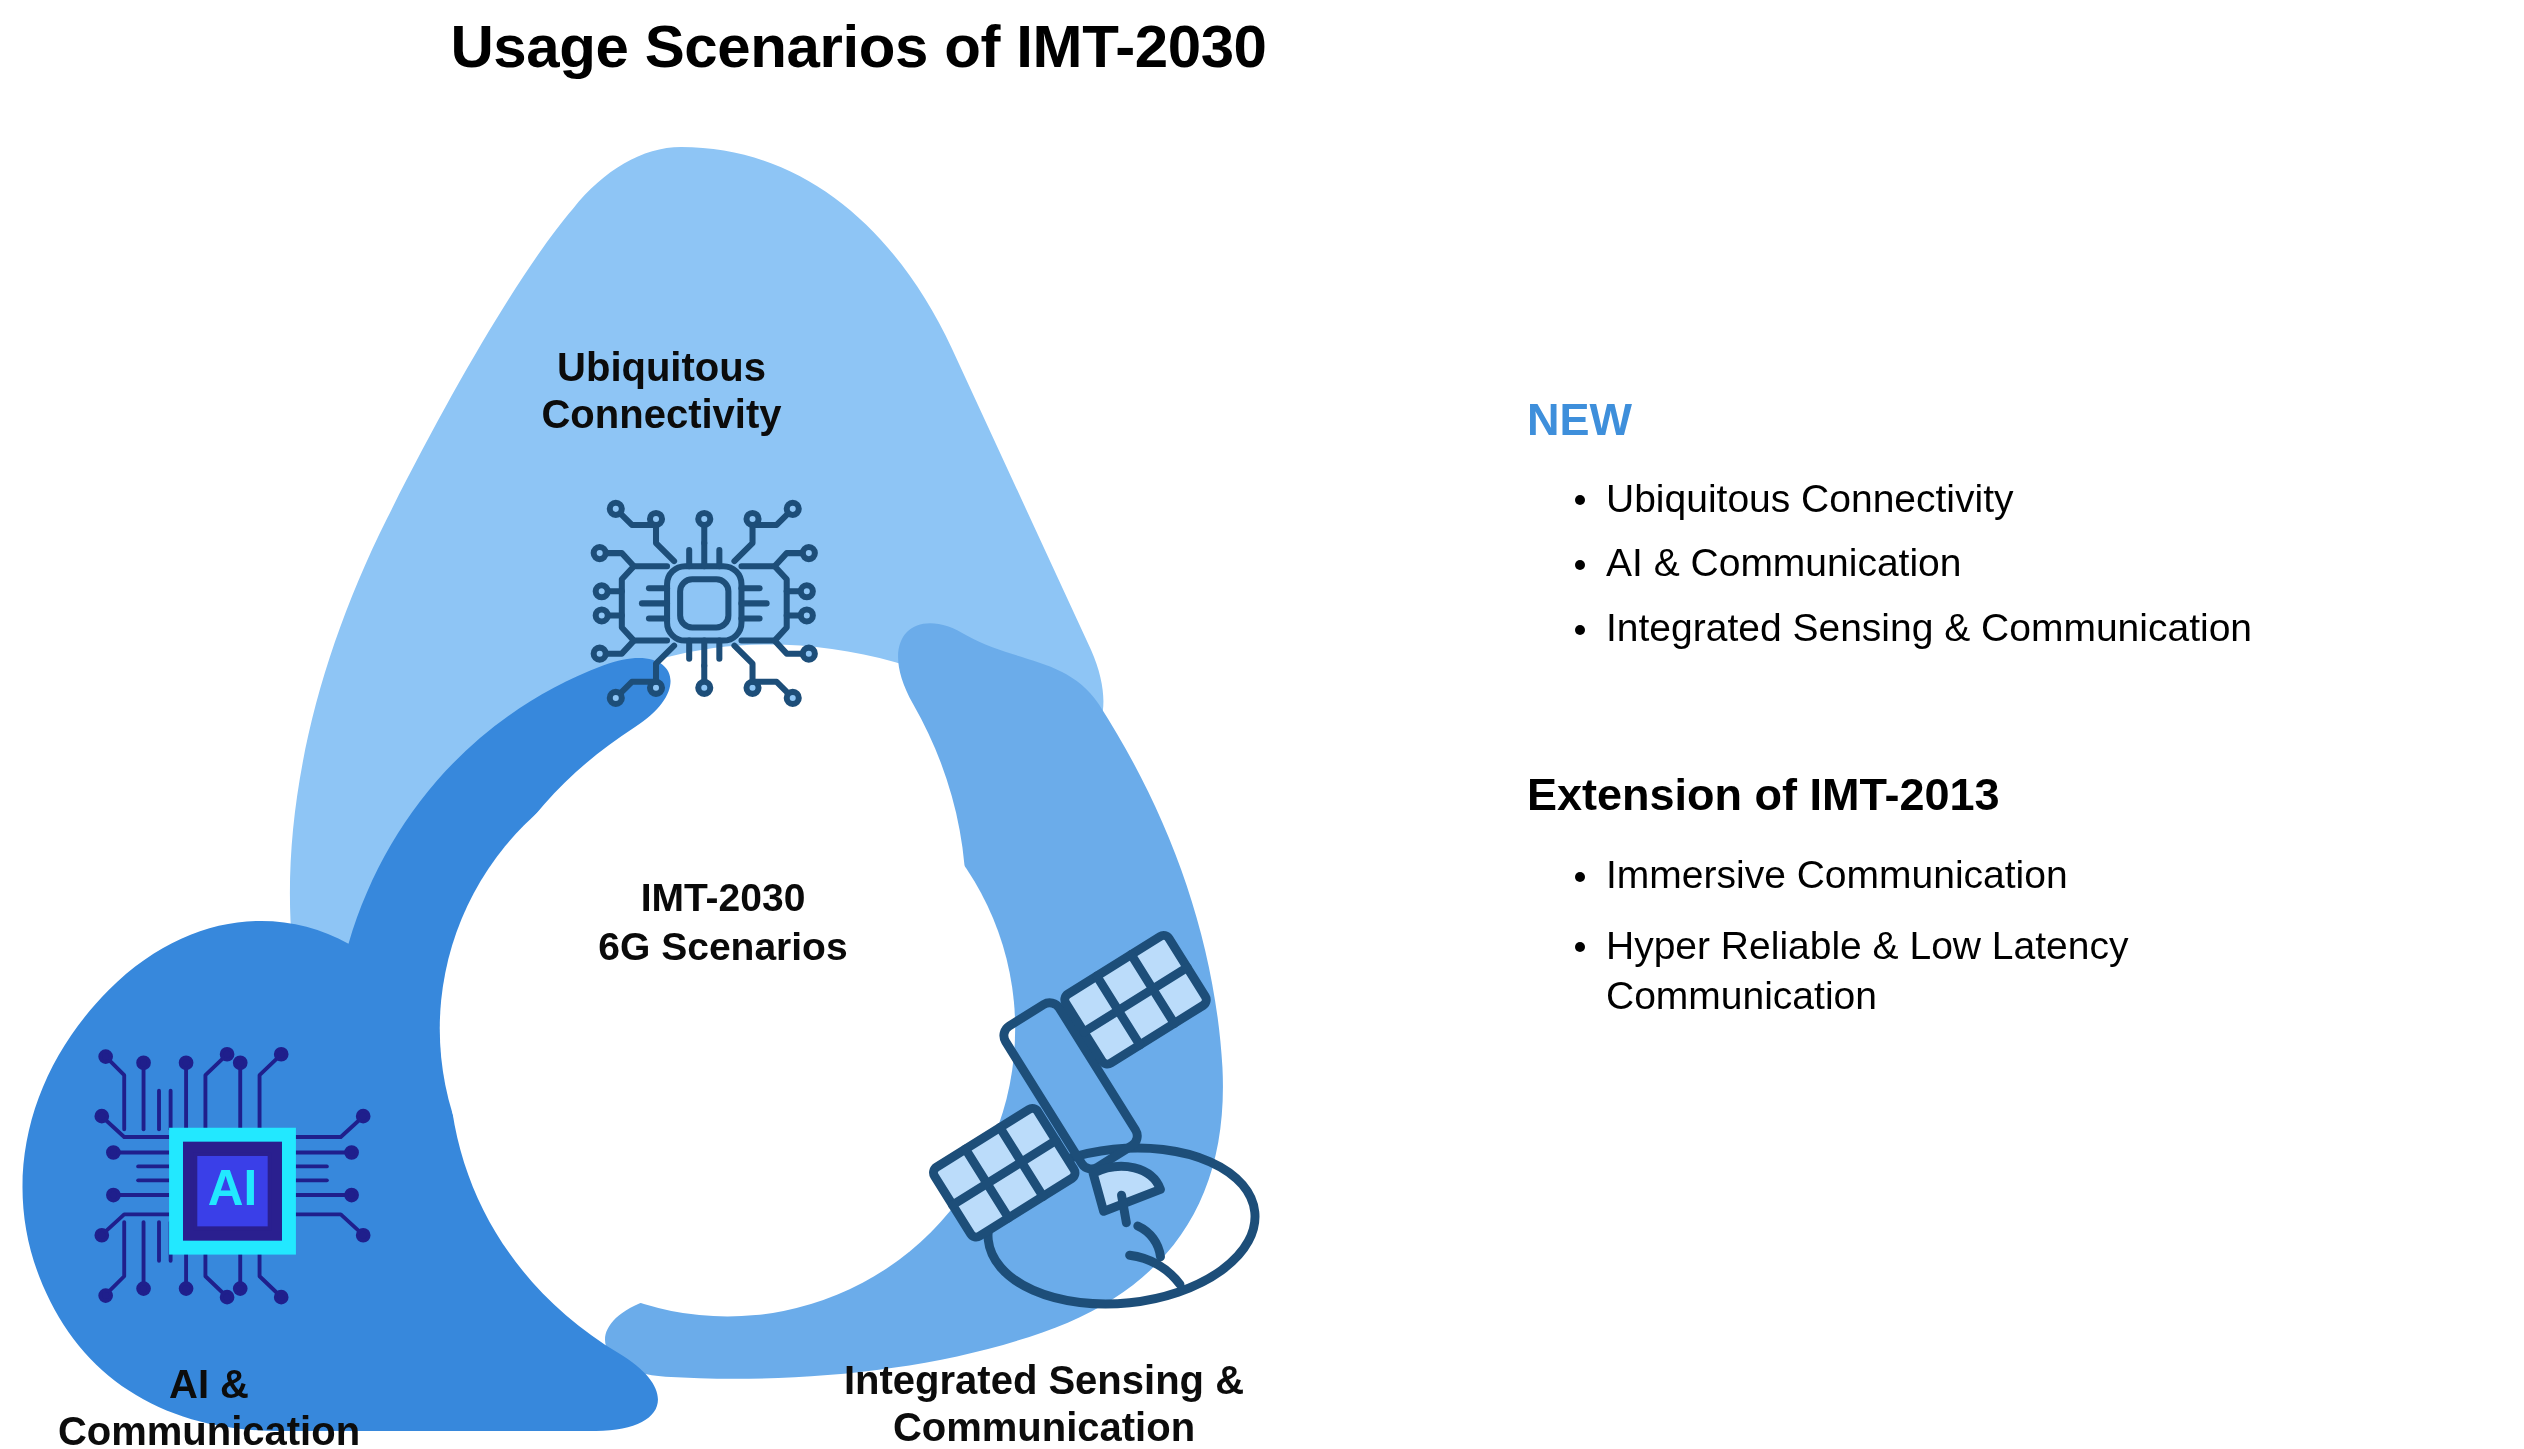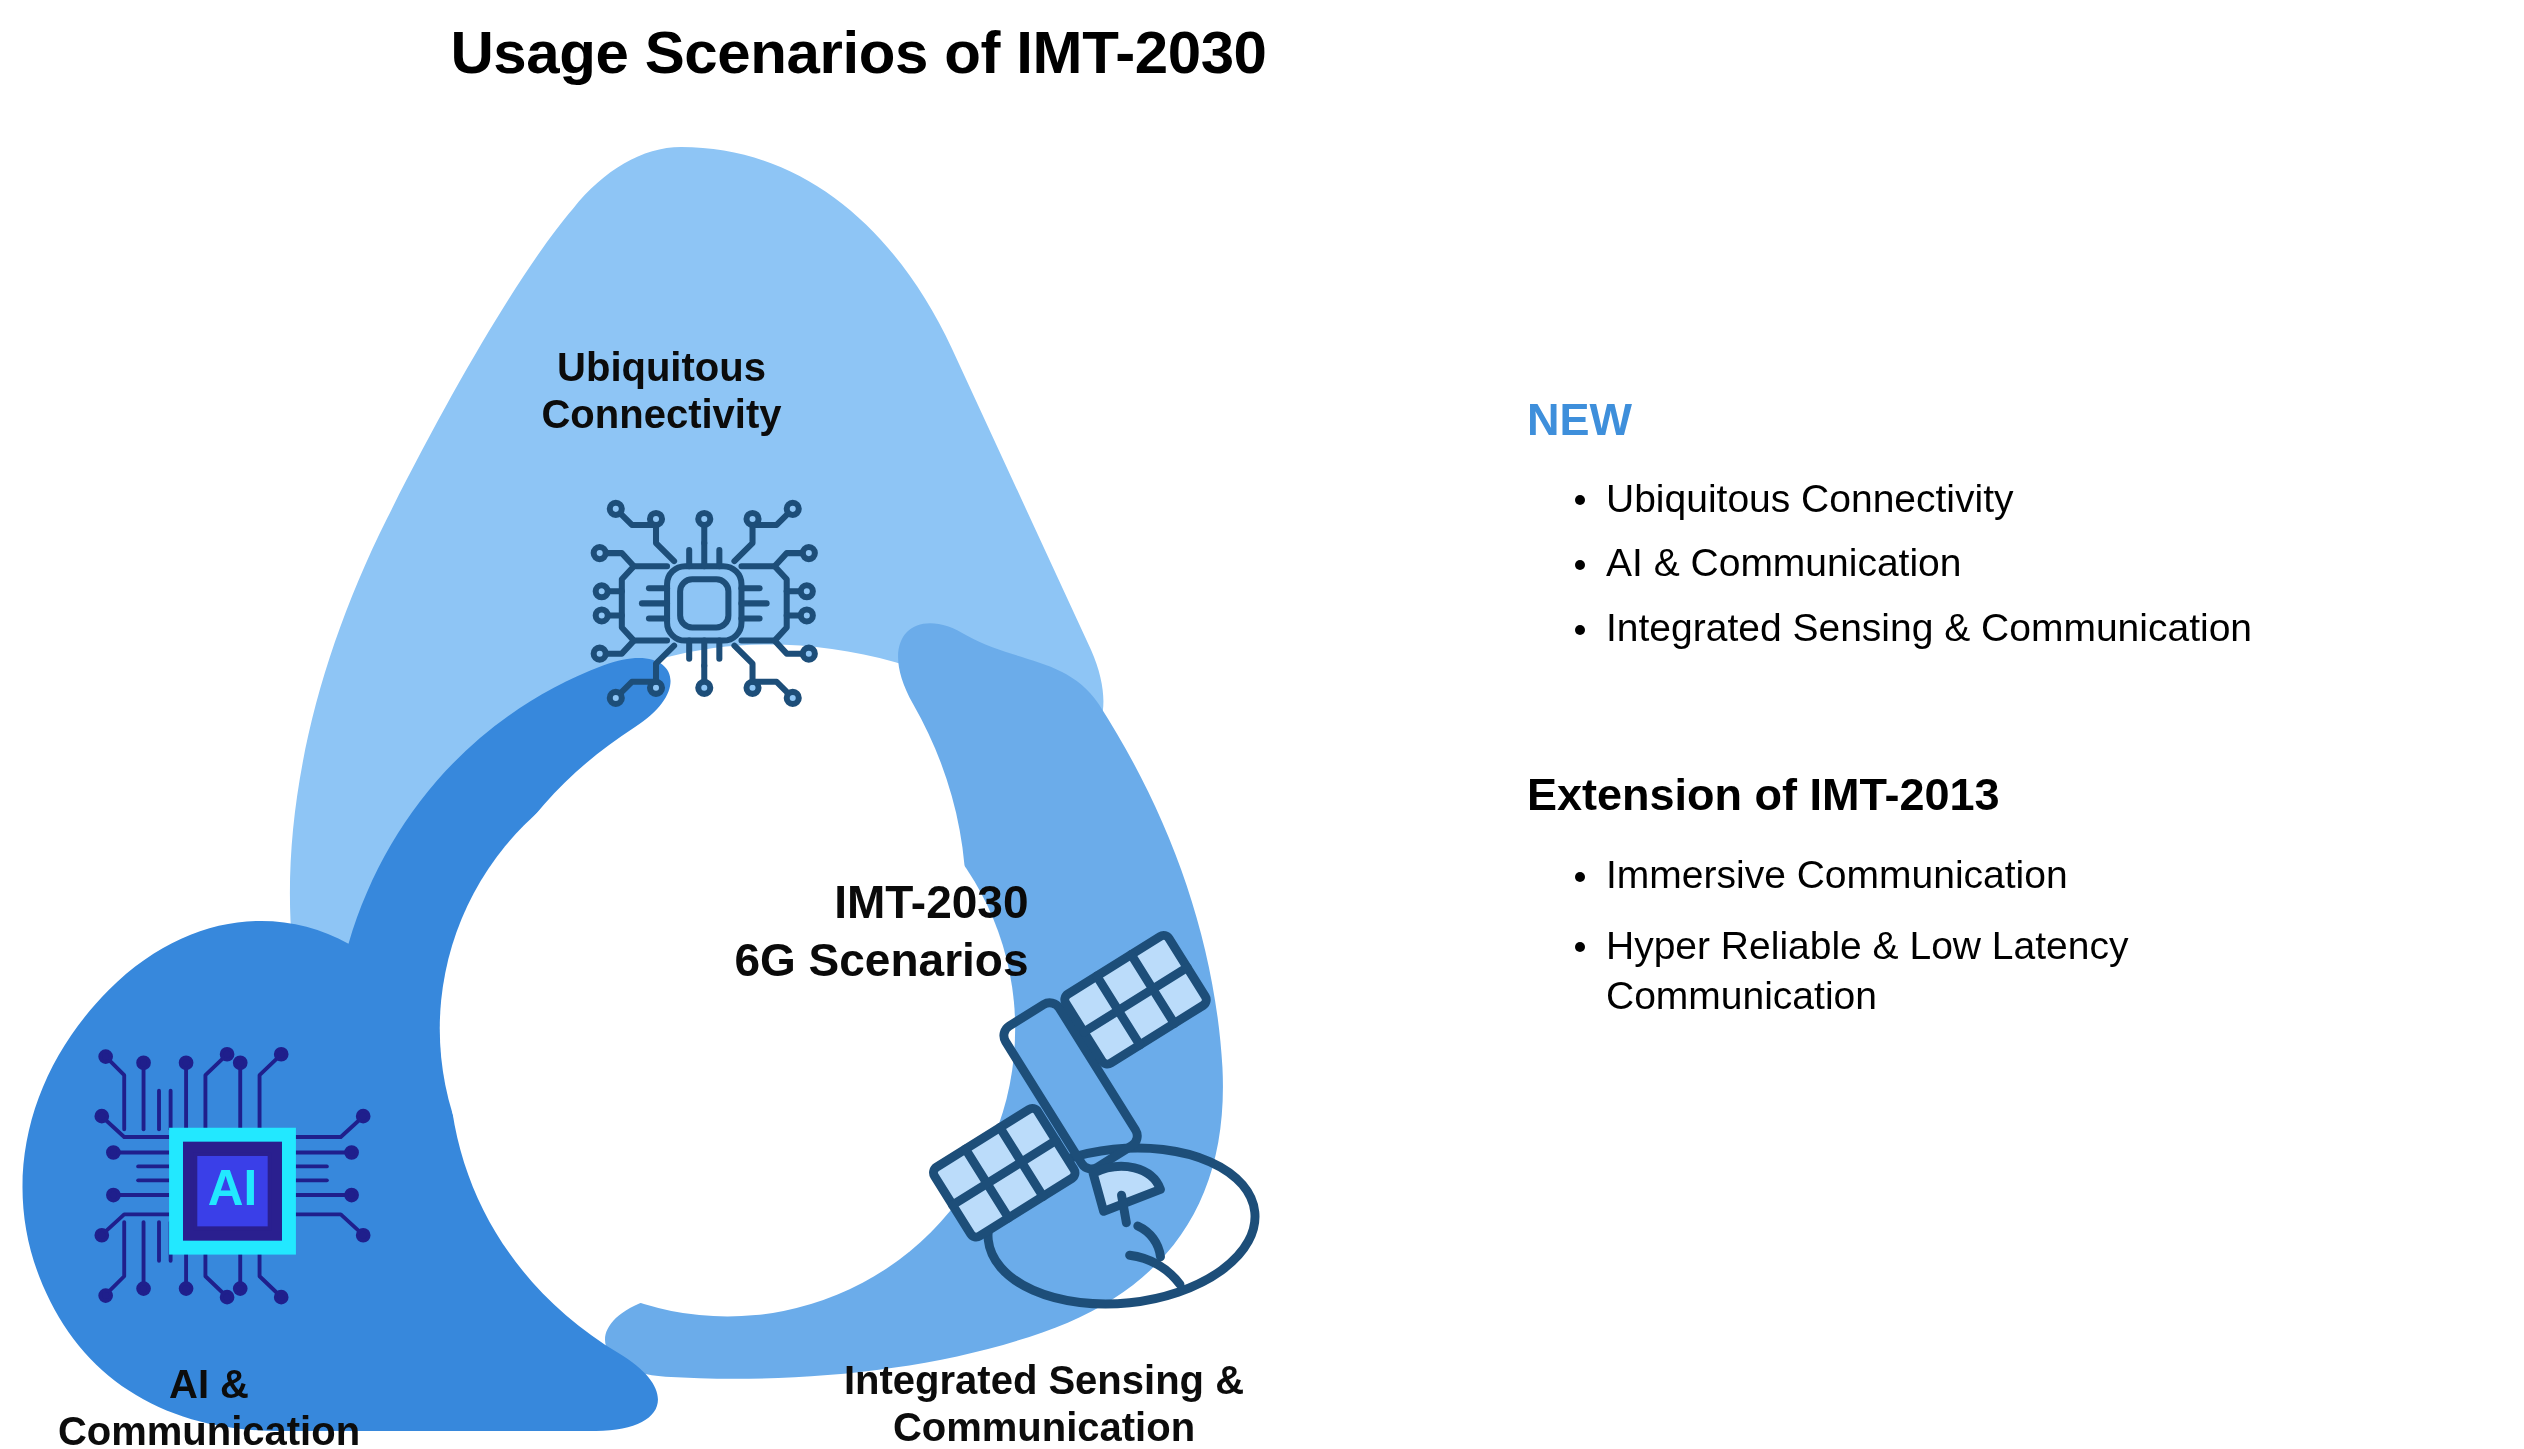--- a/index.html
+++ b/index.html
@@ -12,21 +12,21 @@
     height: 1449px;
     position: relative;
     overflow: hidden;
     font-family: "Liberation Sans", sans-serif;
     color: #000000;
   }
 
   
   #page-title {
     position: absolute;
-    top: 18px;
+    top: 12px;
     left: 0;
     width: 1717px;
     text-align: center;
     font-size: 60px;
     font-weight: bold;
     letter-spacing: -0.4px;
     color: #000000;
     white-space: nowrap;
   }
 
@@ -51,22 +51,22 @@
   }
   #label-ubiquitous { left: 472px; top: 228px; width: 410px; text-align: center; }
   #label-ai         { left: 15.5px;  top: 1245px; width: 418px; }
   #label-isac       { left: 789px; top: 1241px; width: 541px; }
 
   #center-text {
     position: absolute;
     left: 433px;
     top: 758px;
     width: 611px;
-    text-align: right;
-    font-size: 46px;
+    text-align: center;
+    font-size: 39px;
     font-weight: bold;
     line-height: 1.25;
     color: #0a0a0a;
     white-space: pre-line;
   }
 
   
   #side-panel {
     position: absolute;
     left: 1527px;

